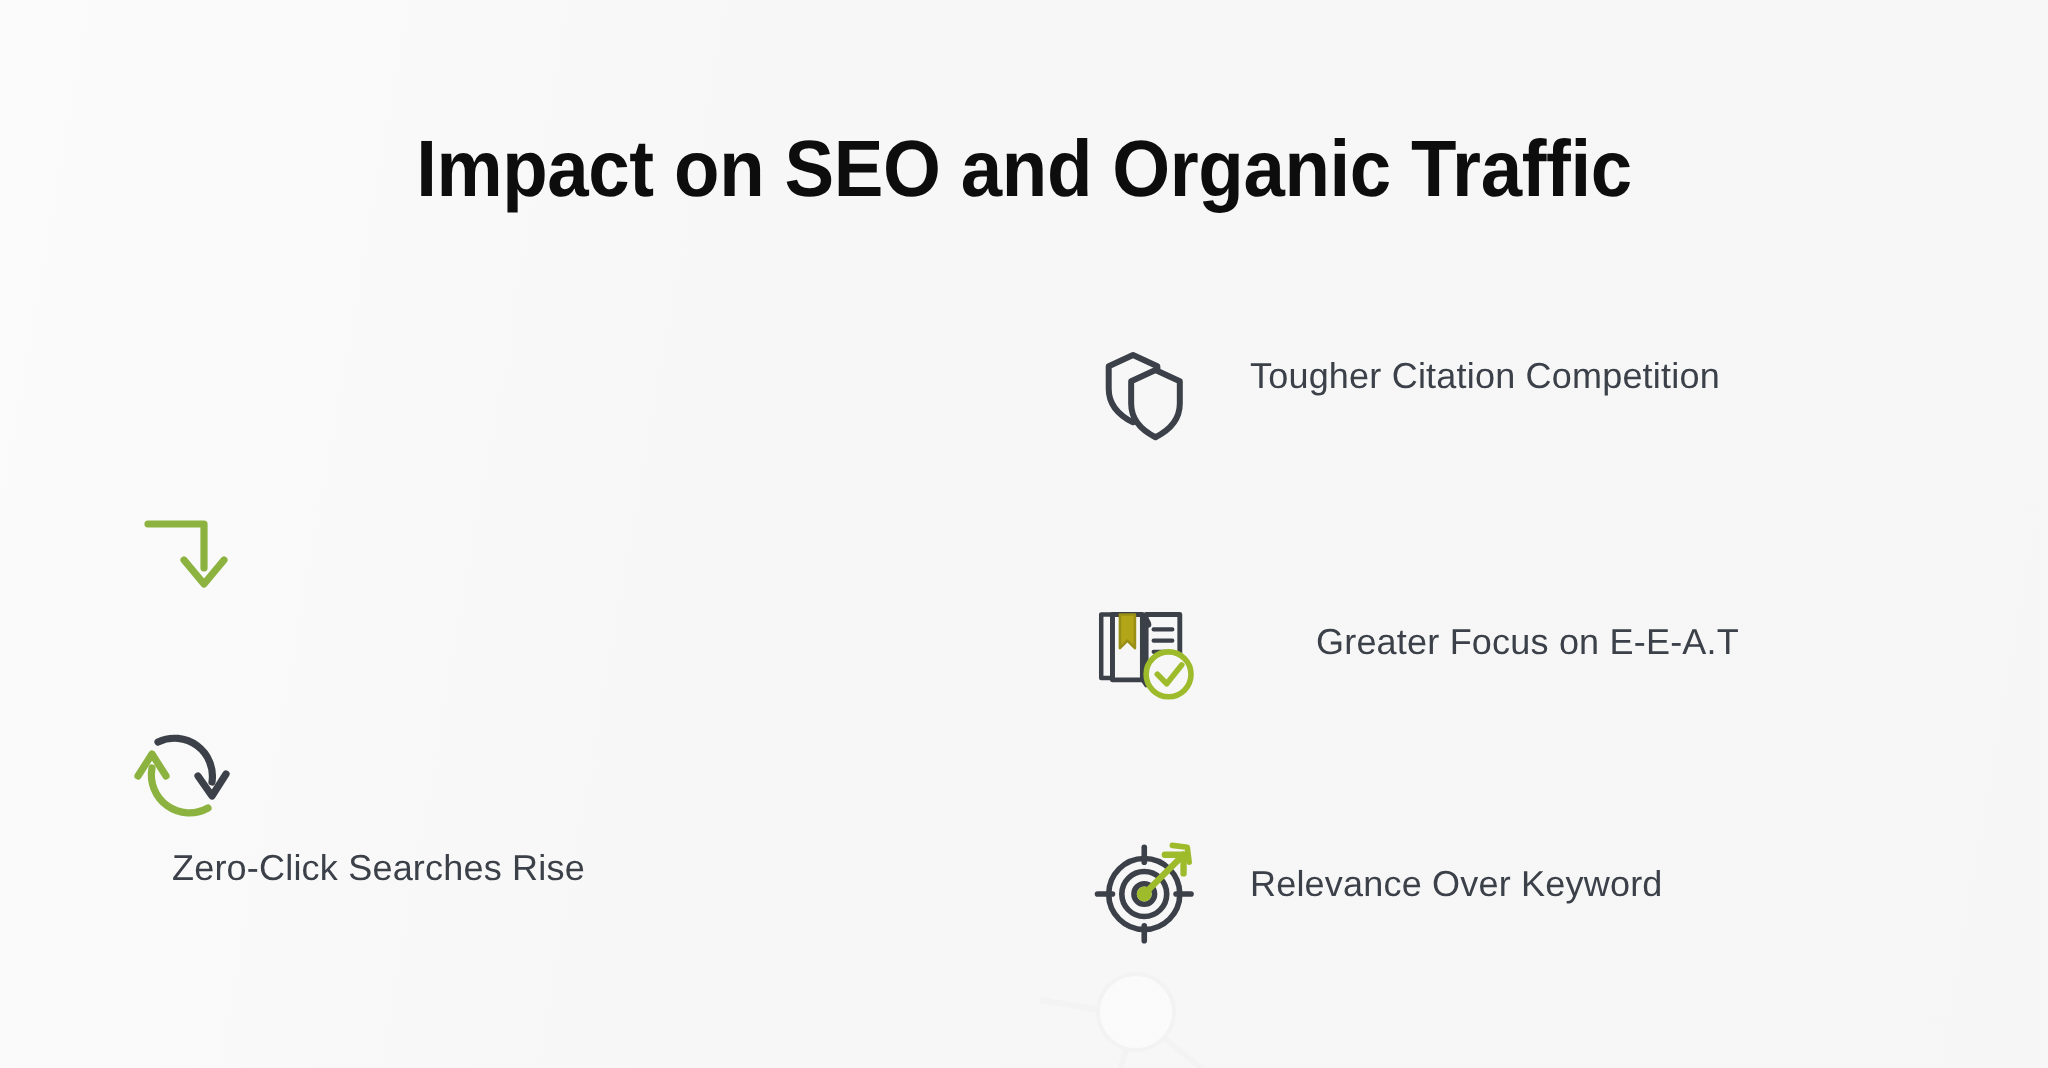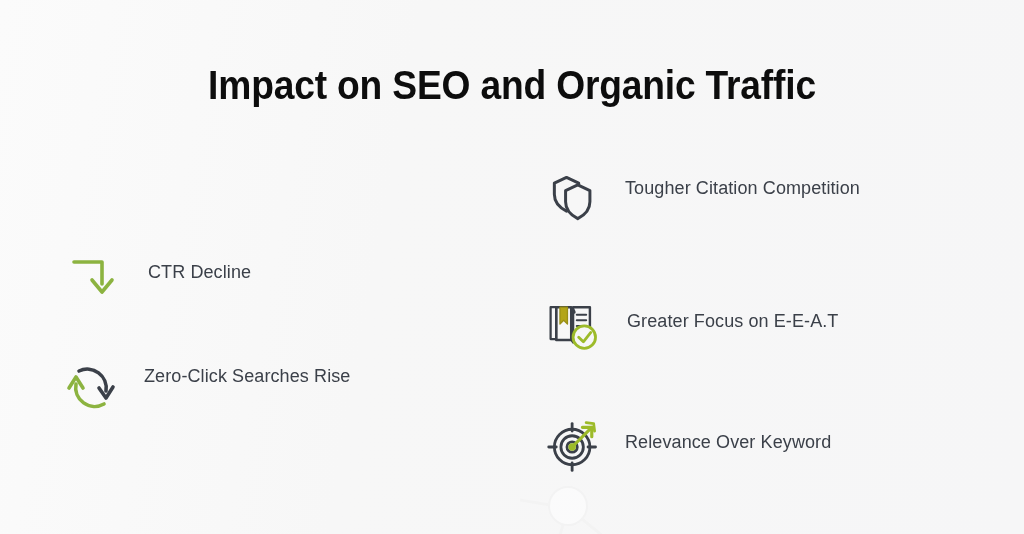--- a/index.html
+++ b/index.html
@@ -57,25 +57,25 @@
   .col-right { left: 545px; top: 168px; width: 450px; }
 
   .item {
     display: flex;
     align-items: flex-start;
     position: absolute;
   }
 
   
   .item-ctr        { left: 0;  top: 78px; }
-  .item-zeroclick  { left: 0;  top: 190px; }
+  .item-zeroclick  { left: 0;  top: 190px; flex-direction: column; }
 
   
   .item-citation   { left: 0;  top: 0px; }
-  .item-eeat       { left: 0;  top: 128px; }
+  .item-eeat       { left: 0;  top: 128px; gap: 31px; }
   .item-relevance  { left: 0;  top: 248px; }
 
   .icon-box {
     flex: 0 0 auto;
     width: 58px;
     height: 58px;
     display: flex;
     align-items: flex-start;
     justify-content: flex-start;
   }
@@ -110,21 +110,20 @@
 
   <div class="col col-left">
 
     <div class="item item-ctr">
       <span class="icon-box">
         <svg width="56" height="56" viewBox="0 0 56 56">
           <path d="M12 16 H40 V38" fill="none" stroke="#8cb340" stroke-width="3.6" stroke-linecap="round" stroke-linejoin="round"></path>
           <path d="M30 34 L40 46 L50 34" fill="none" stroke="#8cb340" stroke-width="3.6" stroke-linecap="round" stroke-linejoin="round"></path>
         </svg>
       </span>
-      <span class="item-label">CTR Decline</span>
     </div>
 
     <div class="item item-zeroclick">
       <span class="icon-box">
         <svg width="58" height="58" viewBox="0 0 58 58">
 
           <path d="M17 13 A19 19 0 0 1 44 33" fill="none" stroke="#3b4049" stroke-width="3.6" stroke-linecap="round"></path>
           <path d="M37 30 L44 40 L51 29" fill="none" stroke="#3b4049" stroke-width="3.6" stroke-linecap="round" stroke-linejoin="round"></path>
 
           <path d="M42 46 A19 19 0 0 1 14 26" fill="none" stroke="#8cb340" stroke-width="3.6" stroke-linecap="round"></path>

